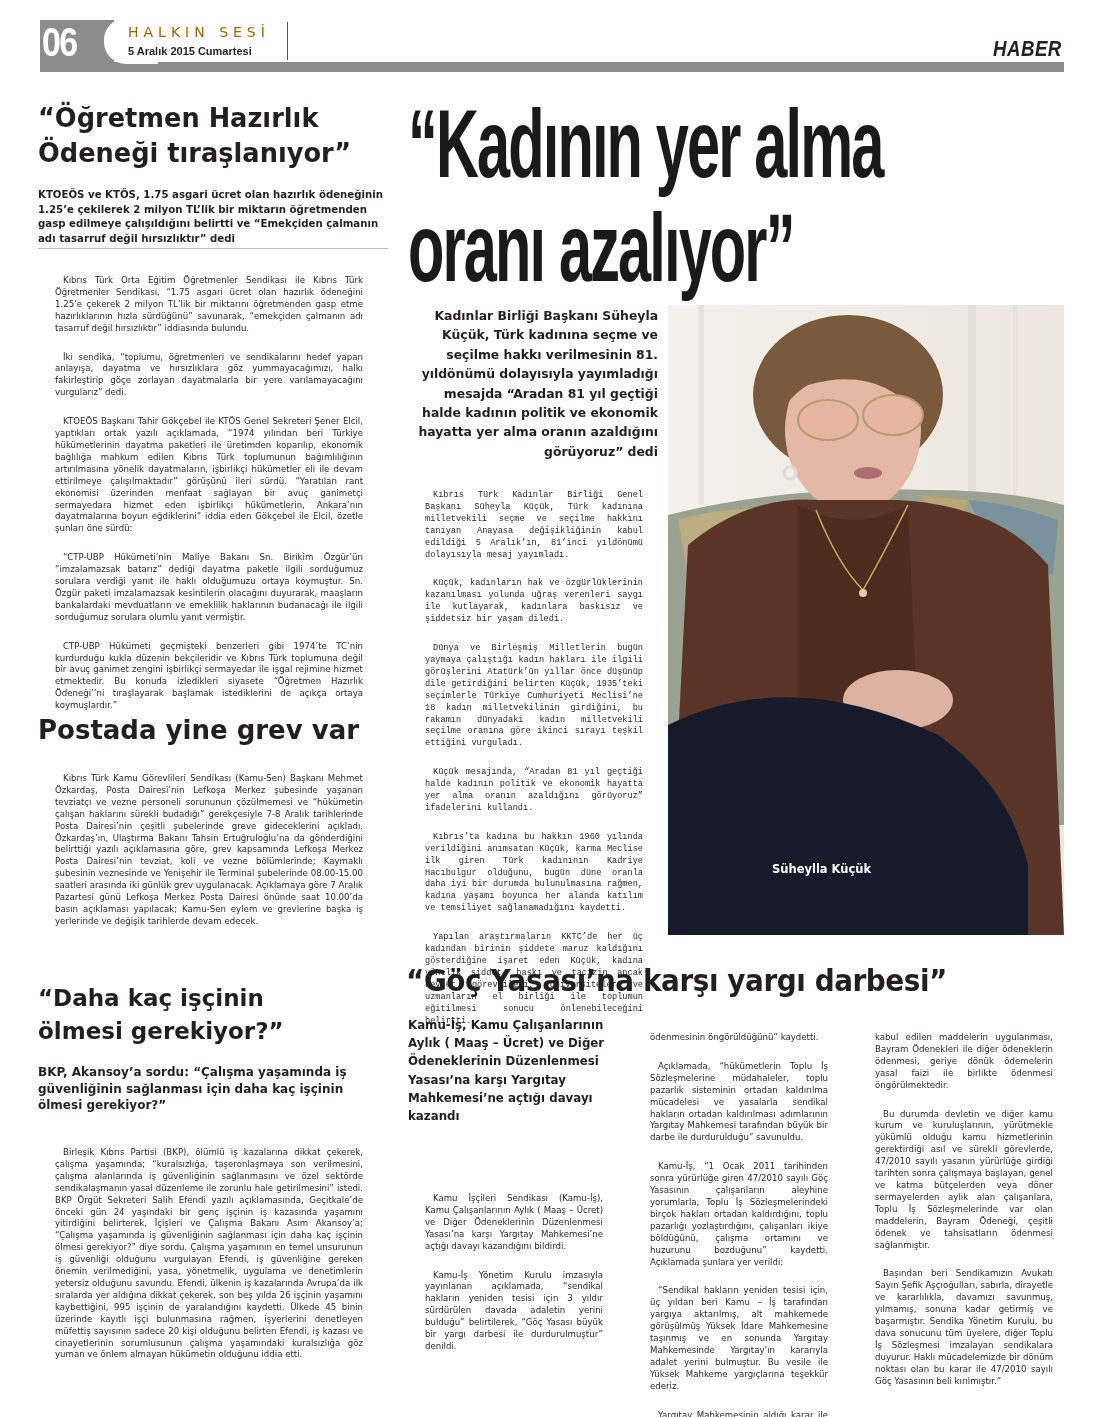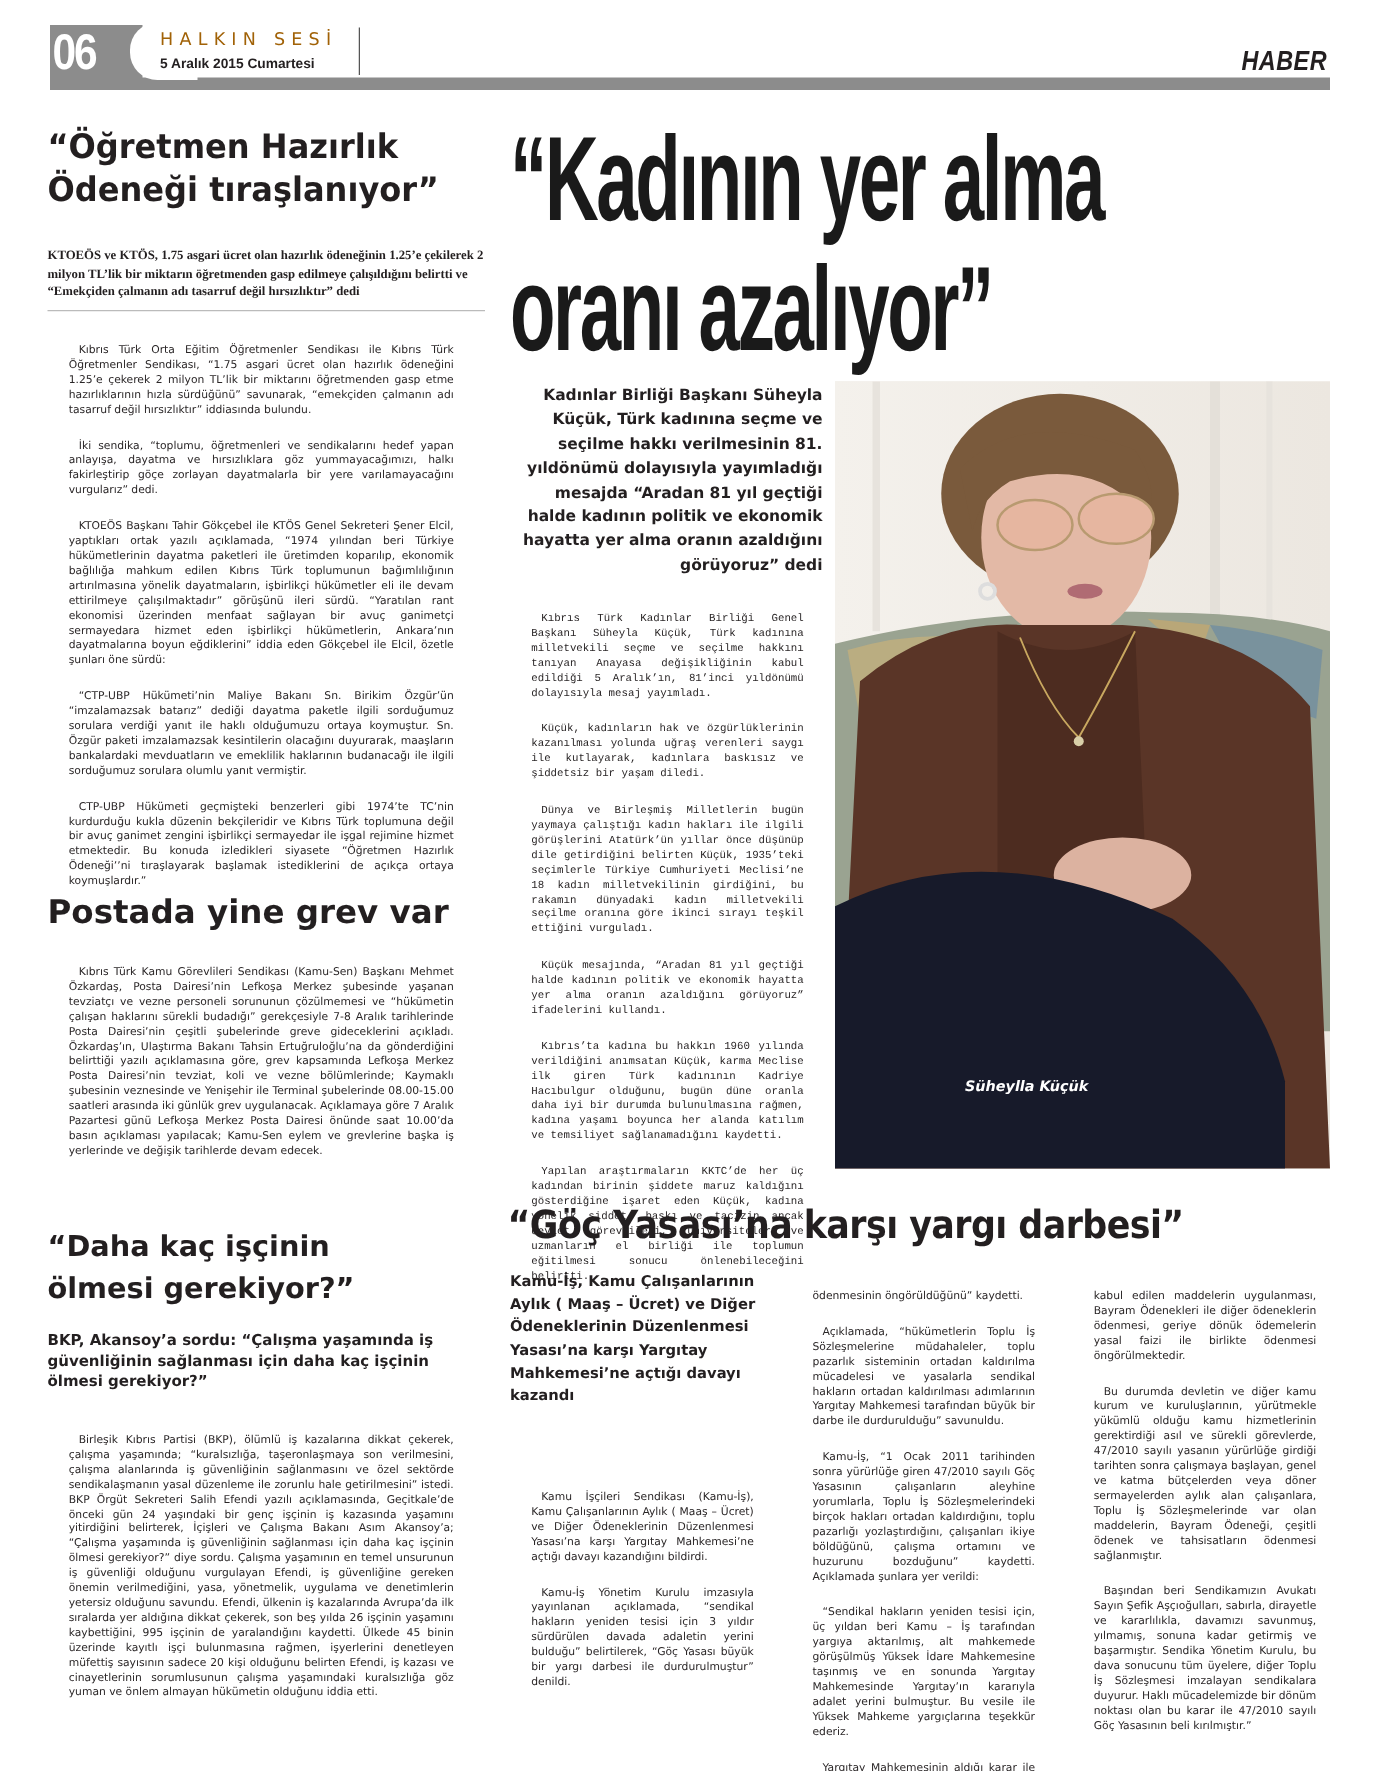--- a/index.html
+++ b/index.html
@@ -17,40 +17,40 @@
   .section-label { right: 40px; top: 36px; font-family: "Liberation Sans", sans-serif; font-weight: bold; font-style: italic; font-size: 22px; color: #231f20; transform: scaleX(0.85); transform-origin: right; letter-spacing: 0.5px; }
 
   
   .body-text { font-family: "DejaVu Sans", sans-serif; font-size: 8.6px; line-height: 11.9px; text-align: justify; color: #2a2627; }
   .body-text p { margin: 17px; text-indent: 8px; }
   .deck { font-family: "DejaVu Sans", sans-serif; font-weight: bold; font-size: 10.2px; line-height: 14.6px; color: #231f20; }
   .h-left { font-family: "DejaVu Sans", sans-serif; font-weight: bold; color: #231f20; }
 
   
   .a1-title { left: 38px; top: 100px; width: 350px; font-size: 27px; line-height: 35px; transform: scaleX(0.95); transform-origin: left; }
-  .a1-deck { left: 38px; top: 198px; width: 350px; font-family: Liberation Serif, serif; }
+  .a1-deck { left: 38px; top: 188px; width: 350px; }
   .a1-rule { left: 38px; top: 248px; width: 350px; height: 1px; background: #bbb; }
   .a1-body { left: 38px; top: 258px; width: 342px; }
 
   
   .a2-title { left: 38px; top: 714px; width: 350px; font-size: 26px; line-height: 32px; }
   .a2-body { left: 38px; top: 756px; width: 342px; }
 
   
   .a3-title { left: 38px; top: 982px; width: 350px; font-size: 23px; line-height: 33px; }
   .a3-deck { left: 38px; top: 1064px; width: 350px; font-size: 12px; line-height: 16.5px; }
   .a3-body { left: 38px; top: 1130px; width: 342px; }
 
   
   .main-title { left: 408px; top: 92px; width: 660px; font-family: "Liberation Sans", sans-serif; font-weight: bold; font-size: 96px; line-height: 104px; letter-spacing: -3px; transform: scaleX(0.62); transform-origin: left top; white-space: nowrap; color: #1a1a1a; }
   .main-title div { width: 1060px; }
   .main-deck { left: 408px; top: 306px; width: 250px; font-size: 12.4px; line-height: 19.4px; text-align: right; }
   .main-body { left: 408px; top: 473px; width: 252px; font-family: Liberation Mono, monospace; }
   .photo { left: 668px; top: 305px; width: 396px; height: 630px; overflow: hidden; background: #f1eee9; }
-  .photo-caption { left: 772px; top: 862px; font-family: "DejaVu Sans", sans-serif; font-weight: bold; font-size: 11.5px; color: #ffffff; font-style: italic; }
+  .photo-caption { left: 772px; top: 862px; font-family: "DejaVu Sans", sans-serif; font-weight: bold; font-size: 11.5px; color: #ffffff; }
 
   
   .a4-title { left: 406px; top: 960px; width: 660px; font-family: "DejaVu Sans", sans-serif; font-weight: bold; font-size: 31px; line-height: 40px; letter-spacing: -0.5px; transform: scaleX(0.9); transform-origin: left; white-space: nowrap; }
   .a4-deck { left: 408px; top: 1016px; width: 215px; font-size: 11.8px; line-height: 18.2px; }
   .a4-body-1 { left: 408px; top: 1176px; width: 212px; }
   .a4-col2 { left: 633px; top: 1015px; width: 212px; }
   .a4-col3 { left: 858px; top: 1015px; width: 212px; }
 </style>
 </head>
 <body>

